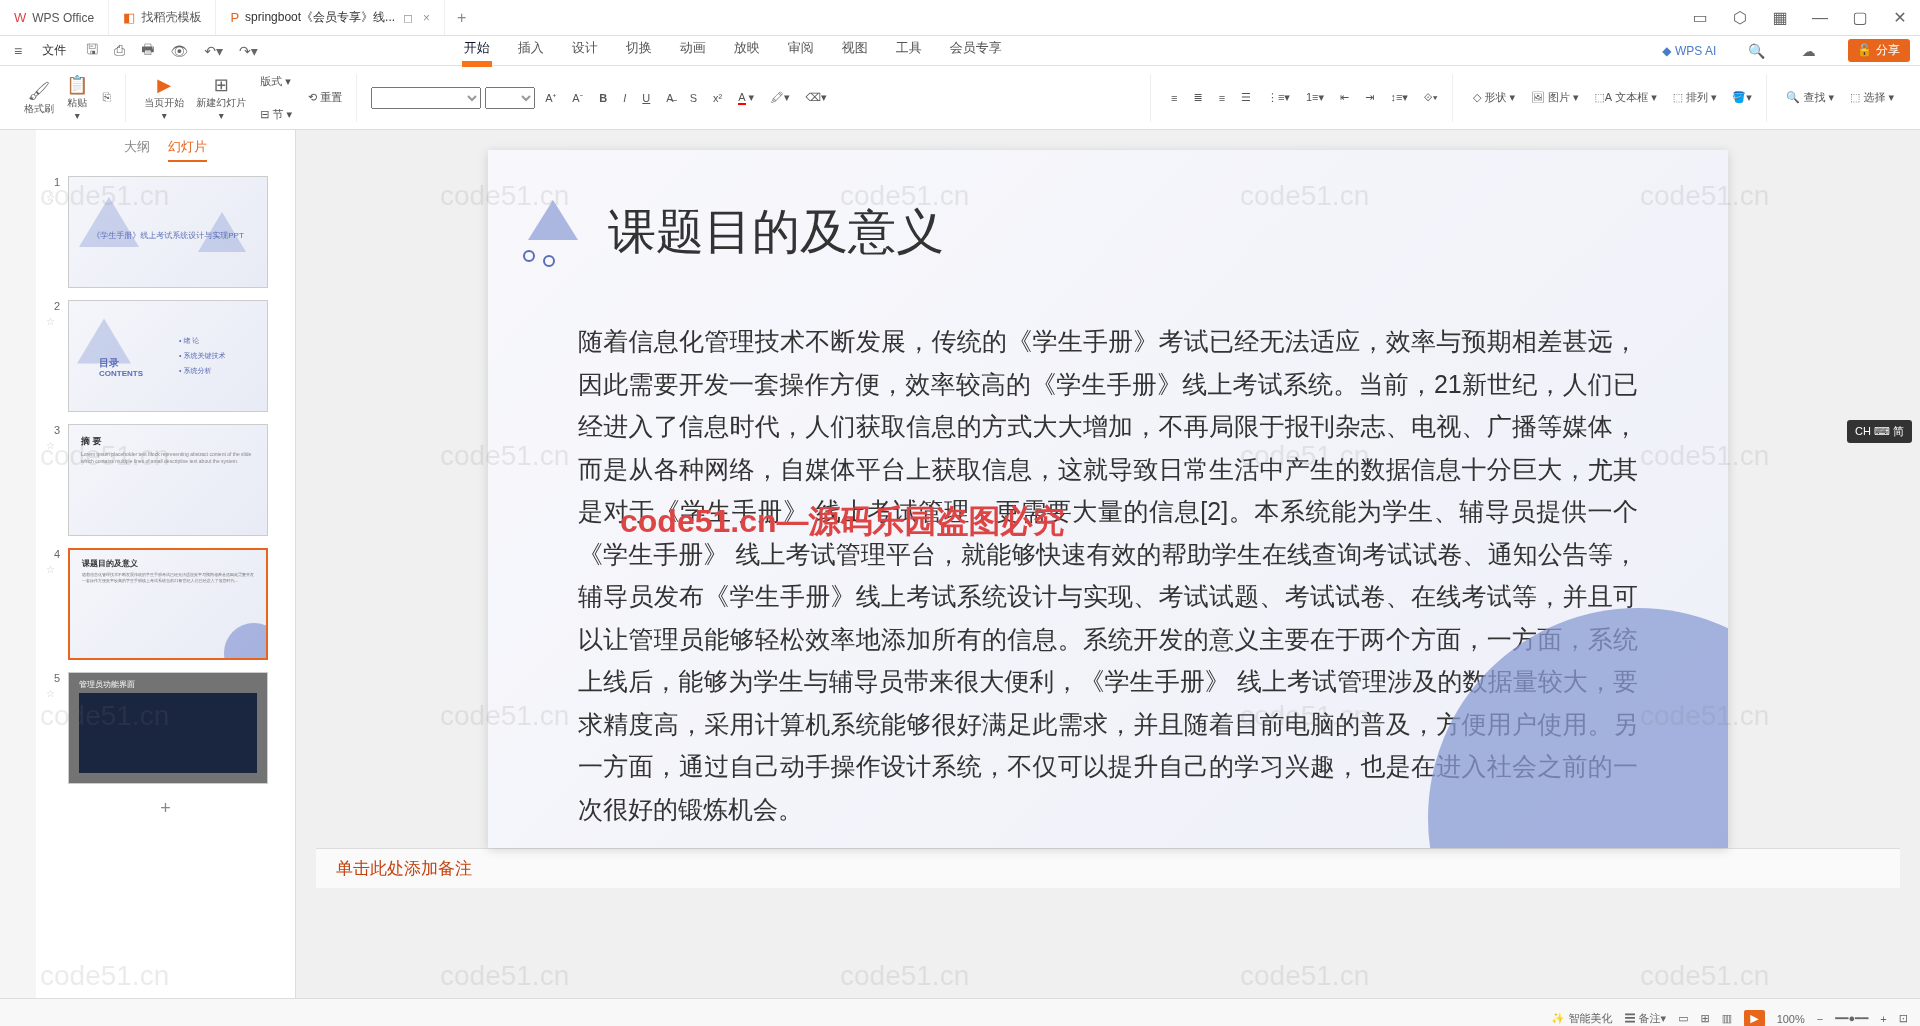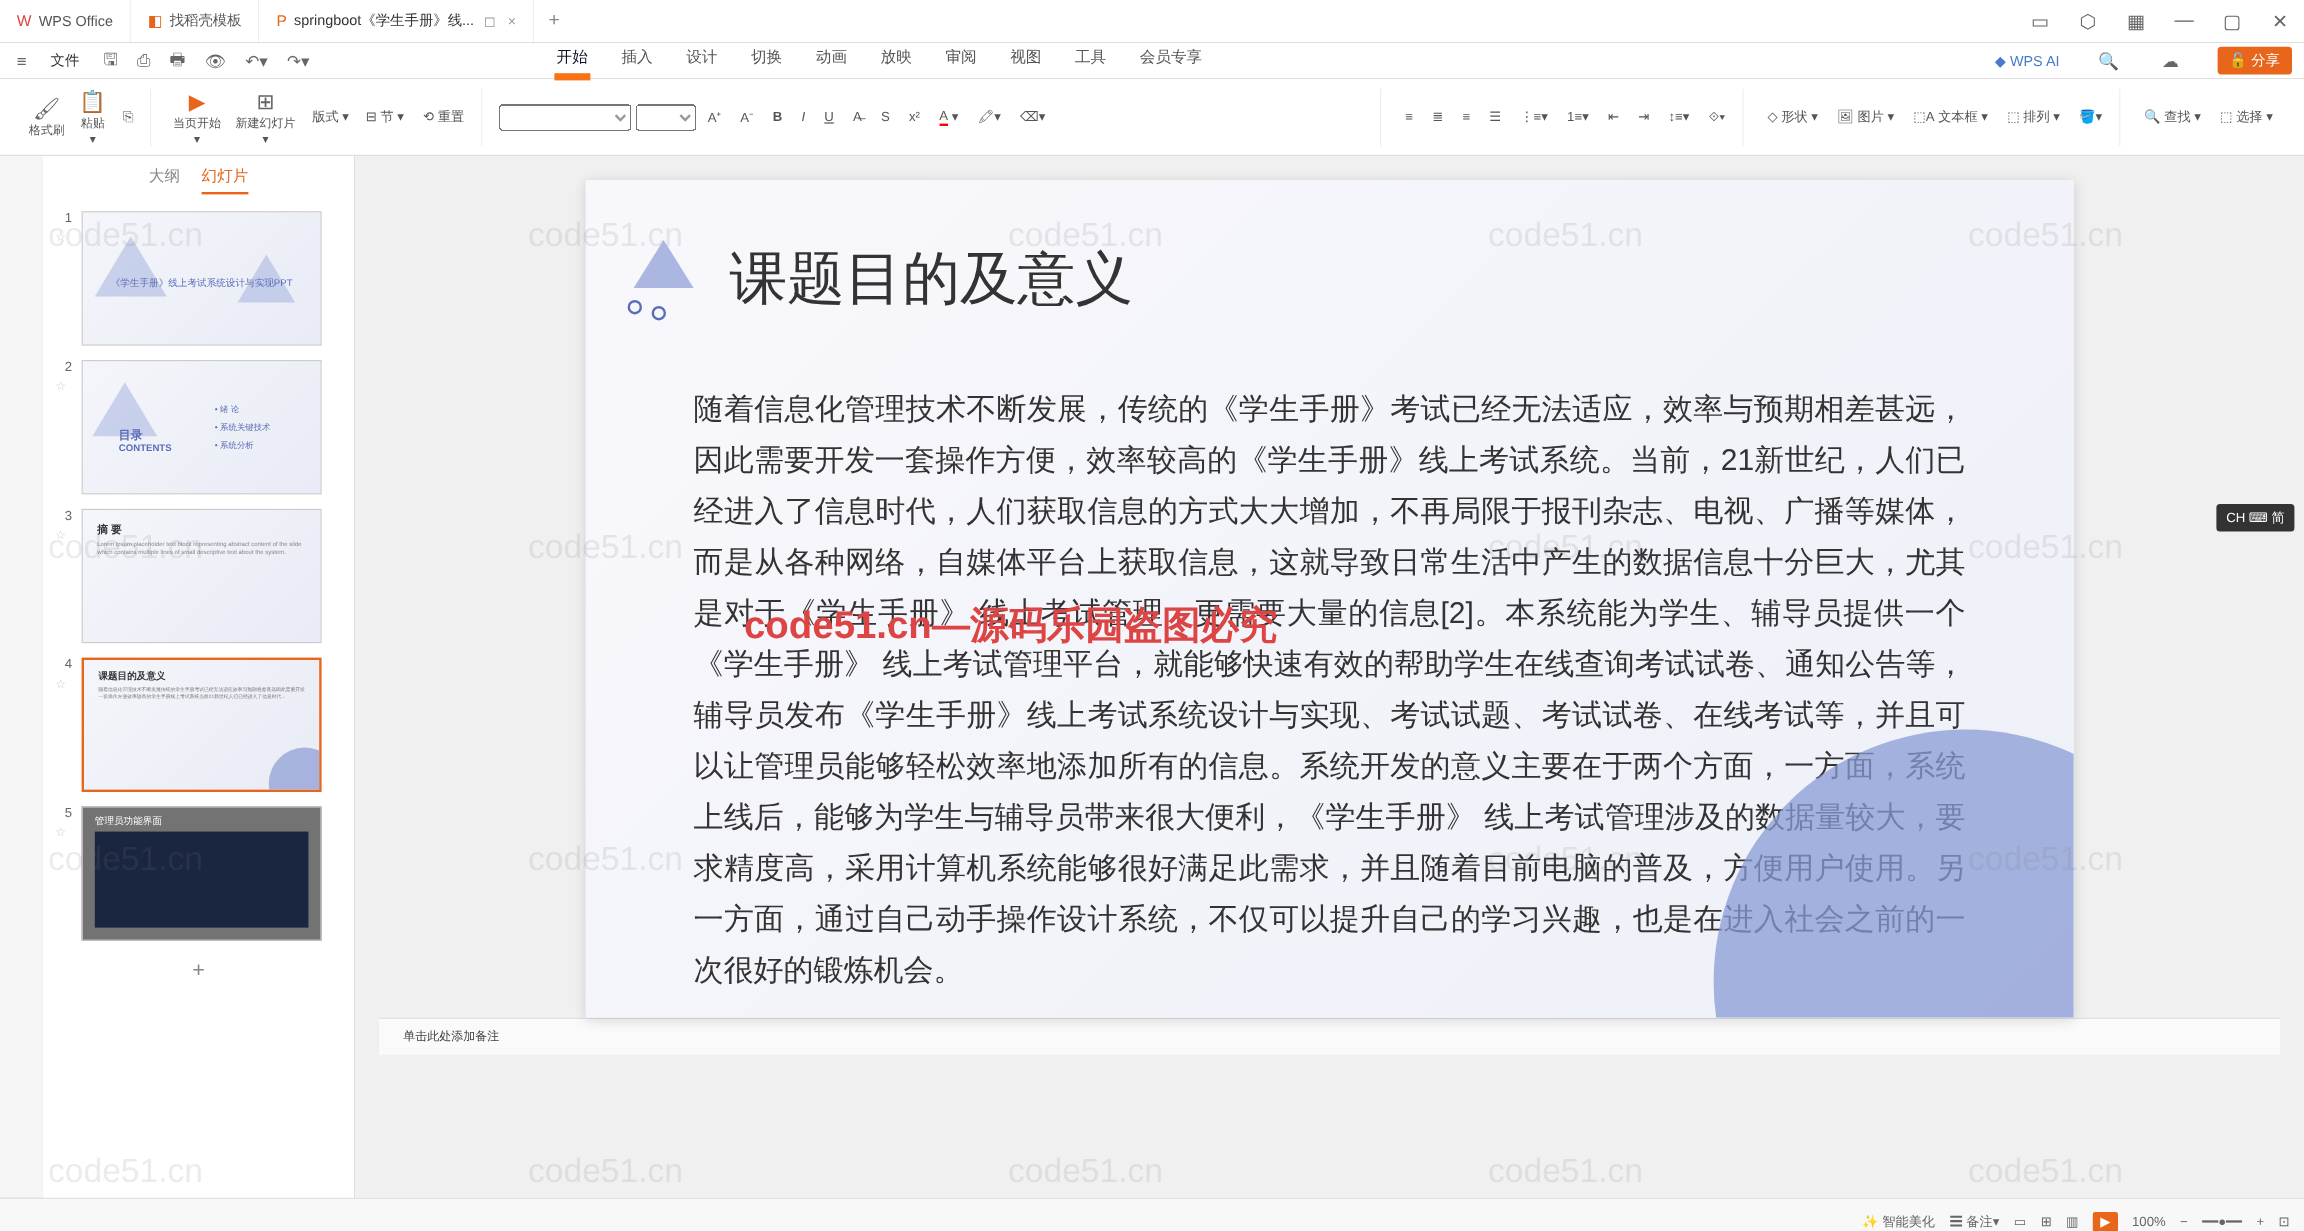--- a/index.html
+++ b/index.html
@@ -38,21 +38,21 @@
 .thumb.active { border: 2px solid #e8661b; }
 .add-slide-btn { text-align: center; padding: 8px; font-size: 18px; color: #888; cursor: pointer; }
 .slide-view { flex: 1; background: #f0f0f0; display: flex; flex-direction: column; align-items: center; padding: 20px; overflow: hidden; position: relative; }
 .slide-canvas { width: 1240px; height: 698px; background: linear-gradient(135deg, #f8f8fc 0%, #eef0f8 100%); box-shadow: 0 2px 10px rgba(0,0,0,0.15); position: relative; overflow: hidden; }
 .slide-title { position: absolute; top: 50px; left: 120px; font-size: 48px; color: #333; font-weight: 400; }
 .slide-icon-group { position: absolute; top: 50px; left: 40px; }
 .triangle { width: 0; height: 0; border-left: 25px solid transparent; border-right: 25px solid transparent; border-bottom: 40px solid #8a9bd4; opacity: 0.7; }
 .circle-dot { width: 12px; height: 12px; border: 2px solid #5a6db8; border-radius: 50%; position: absolute; }
 .slide-body { position: absolute; top: 170px; left: 90px; right: 90px; font-size: 25px; line-height: 1.7; color: #333; text-align: justify; }
 .big-circle { position: absolute; width: 420px; height: 420px; border-radius: 50%; background: #8a9bd4; opacity: 0.75; bottom: -180px; right: -120px; }
-.notes-area { width: 100%; padding: 8px 20px; font-size: 10px; color: #404040; border-top: 1px solid #ddd; background: #fafafa; cursor: text; }
+.notes-area { width: 100%; padding: 8px 20px; font-size: 17px; color: #c2410c; border-top: 1px solid #ddd; background: #fafafa; cursor: text; }
 .statusbar { height: 40px; background: #f8f8f8; border-top: 1px solid #ddd; display: flex; align-items: center; padding: 0 12px; font-size: 11px; color: #666; }
 .status-right { margin-left: auto; display: flex; align-items: center; gap: 12px; }
 .watermark { position: absolute; font-size: 28px; color: rgba(120,120,120,0.15); pointer-events: none; z-index: 100; }
 .red-wm { position: absolute; font-size: 32px; color: #d44; font-weight: bold; z-index: 50; pointer-events: none; }
 .lang-badge { position: absolute; right: 8px; top: 420px; background: #333; color: #fff; padding: 4px 8px; font-size: 11px; border-radius: 3px; }
 .thumb1-bg { background: linear-gradient(135deg,#f5f6fb,#e8ebf5); position: relative; }
 .thumb1-tri { position: absolute; border-left: 30px solid transparent; border-right: 30px solid transparent; border-bottom: 50px solid rgba(138,155,212,0.4); }
 </style>
 </head>
 <body>
@@ -61,21 +61,21 @@
   <div class="tab">
       <span class="tab-icon" style="color:#d44">W</span>
       <span>WPS Office</span>
     </div>
   <div class="tab">
       <span class="tab-icon" style="color:#e8661b">◧</span>
       <span>找稻壳模板</span>
     </div>
   <div class="tab active">
       <span class="tab-icon" style="color:#e8661b">P</span>
-      <span>springboot《学生手册》线...</span>
+      <span>springboot《会员专享》线...</span>
       <span style="margin-left:8px;color:#999">◻</span>
       <span style="margin-left:10px;color:#999;cursor:pointer">×</span>
     </div>
   <div class="add-tab">+</div>
   <div class="window-controls">
     <div class="win-btn">▭</div>
     <div class="win-btn">⬡</div>
     <div class="win-btn">▦</div>
     <div class="win-btn">—</div>
     <div class="win-btn">▢</div>
@@ -119,21 +119,21 @@
     <div class="ribbon-btn">
         <span class="ribbon-icon">🖌</span>
         <span>格式刷</span>
       </div>
     <div class="ribbon-btn"><span class="ribbon-icon">📋</span><span>粘贴</span>▾</div>
     <span class="ribbon-small">⎘</span>
   </div>
   <div class="ribbon-group">
     <div class="ribbon-btn"><span class="ribbon-icon" style="color:#e8661b">▶</span><span>当页开始</span>▾</div>
     <div class="ribbon-btn"><span class="ribbon-icon">⊞</span><span>新建幻灯片</span>▾</div>
-    <div style="display:flex;flex-direction:row;gap:2px">
+    <div style="display:flex;flex-direction:column;gap:14px">
       <span class="ribbon-small"><span>版式</span>▾</span>
       <span class="ribbon-small">⊟ <span>节</span>▾</span>
     </div>
     <span class="ribbon-small">⟲ <span>重置</span></span>
   </div>
   <div class="ribbon-group" style="flex:1">
     <select style="width:110px;height:22px;font-size:11px;color:#999"></select>
     <select style="width:50px;height:22px;font-size:11px;color:#999"></select>
     <span class="ribbon-small">A⁺</span>
     <span class="ribbon-small">A⁻</span>

